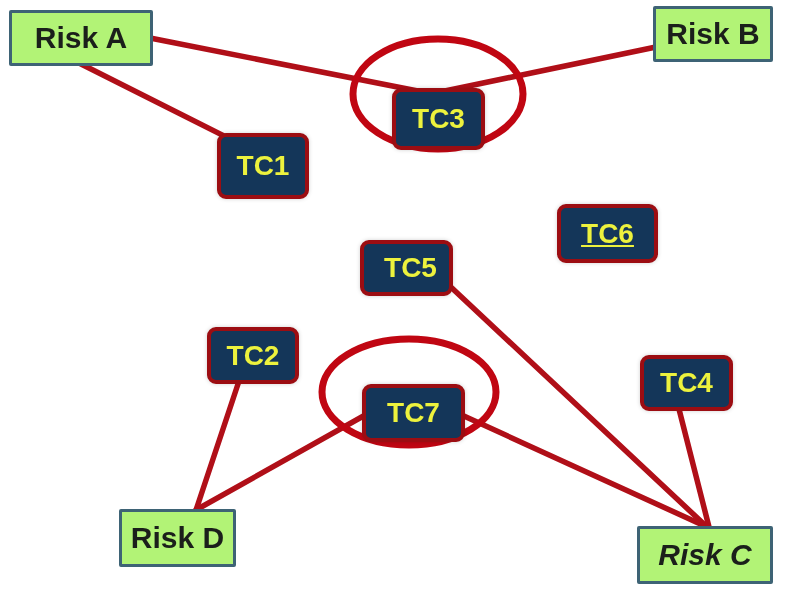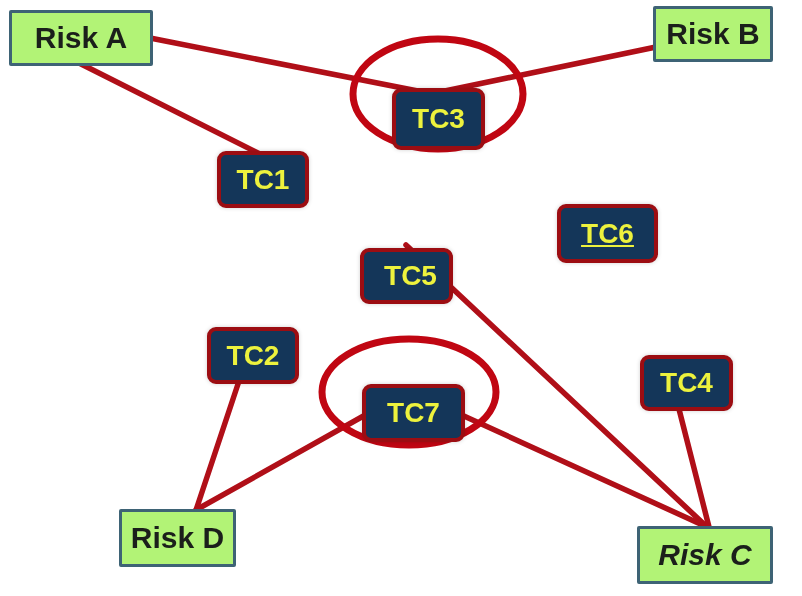--- a/index.html
+++ b/index.html
@@ -63,27 +63,27 @@
   <div>
       <div class="node risk" style="left: 9px; top: 10px; width: 144px; height: 56px;">
         <span>Risk A</span>
       </div>
       <div class="node risk" style="left: 653px; top: 6px; width: 120px; height: 56px;">
         <span>Risk B</span>
       </div>
       <div class="node tc" style="left: 392px; top: 64px; width: 93px; height: 62px;">
         <span>TC3</span>
       </div>
-      <div class="node tc" style="left: 217px; top: 127px; width: 92px; height: 57px;">
+      <div class="node tc" style="left: 217px; top: 109px; width: 92px; height: 66px;">
         <span>TC1</span>
       </div>
       <div class="node tc" style="left: 557px; top: 180px; width: 101px; height: 59px; text-decoration: underline;">
         <span>TC6</span>
       </div>
-      <div class="node tc" style="left: 360px; top: 224px; width: 93px; height: 56px; padding-left: 8px;">
+      <div class="node tc" style="left: 360px; top: 216px; width: 93px; height: 56px; padding-left: 8px;">
         <span>TC5</span>
       </div>
       <div class="node tc" style="left: 207px; top: 303px; width: 92px; height: 57px;">
         <span>TC2</span>
       </div>
       <div class="node tc" style="left: 640px; top: 331px; width: 93px; height: 56px;">
         <span>TC4</span>
       </div>
       <div class="node tc" style="left: 362px; top: 360px; width: 103px; height: 58px;">
         <span>TC7</span>

